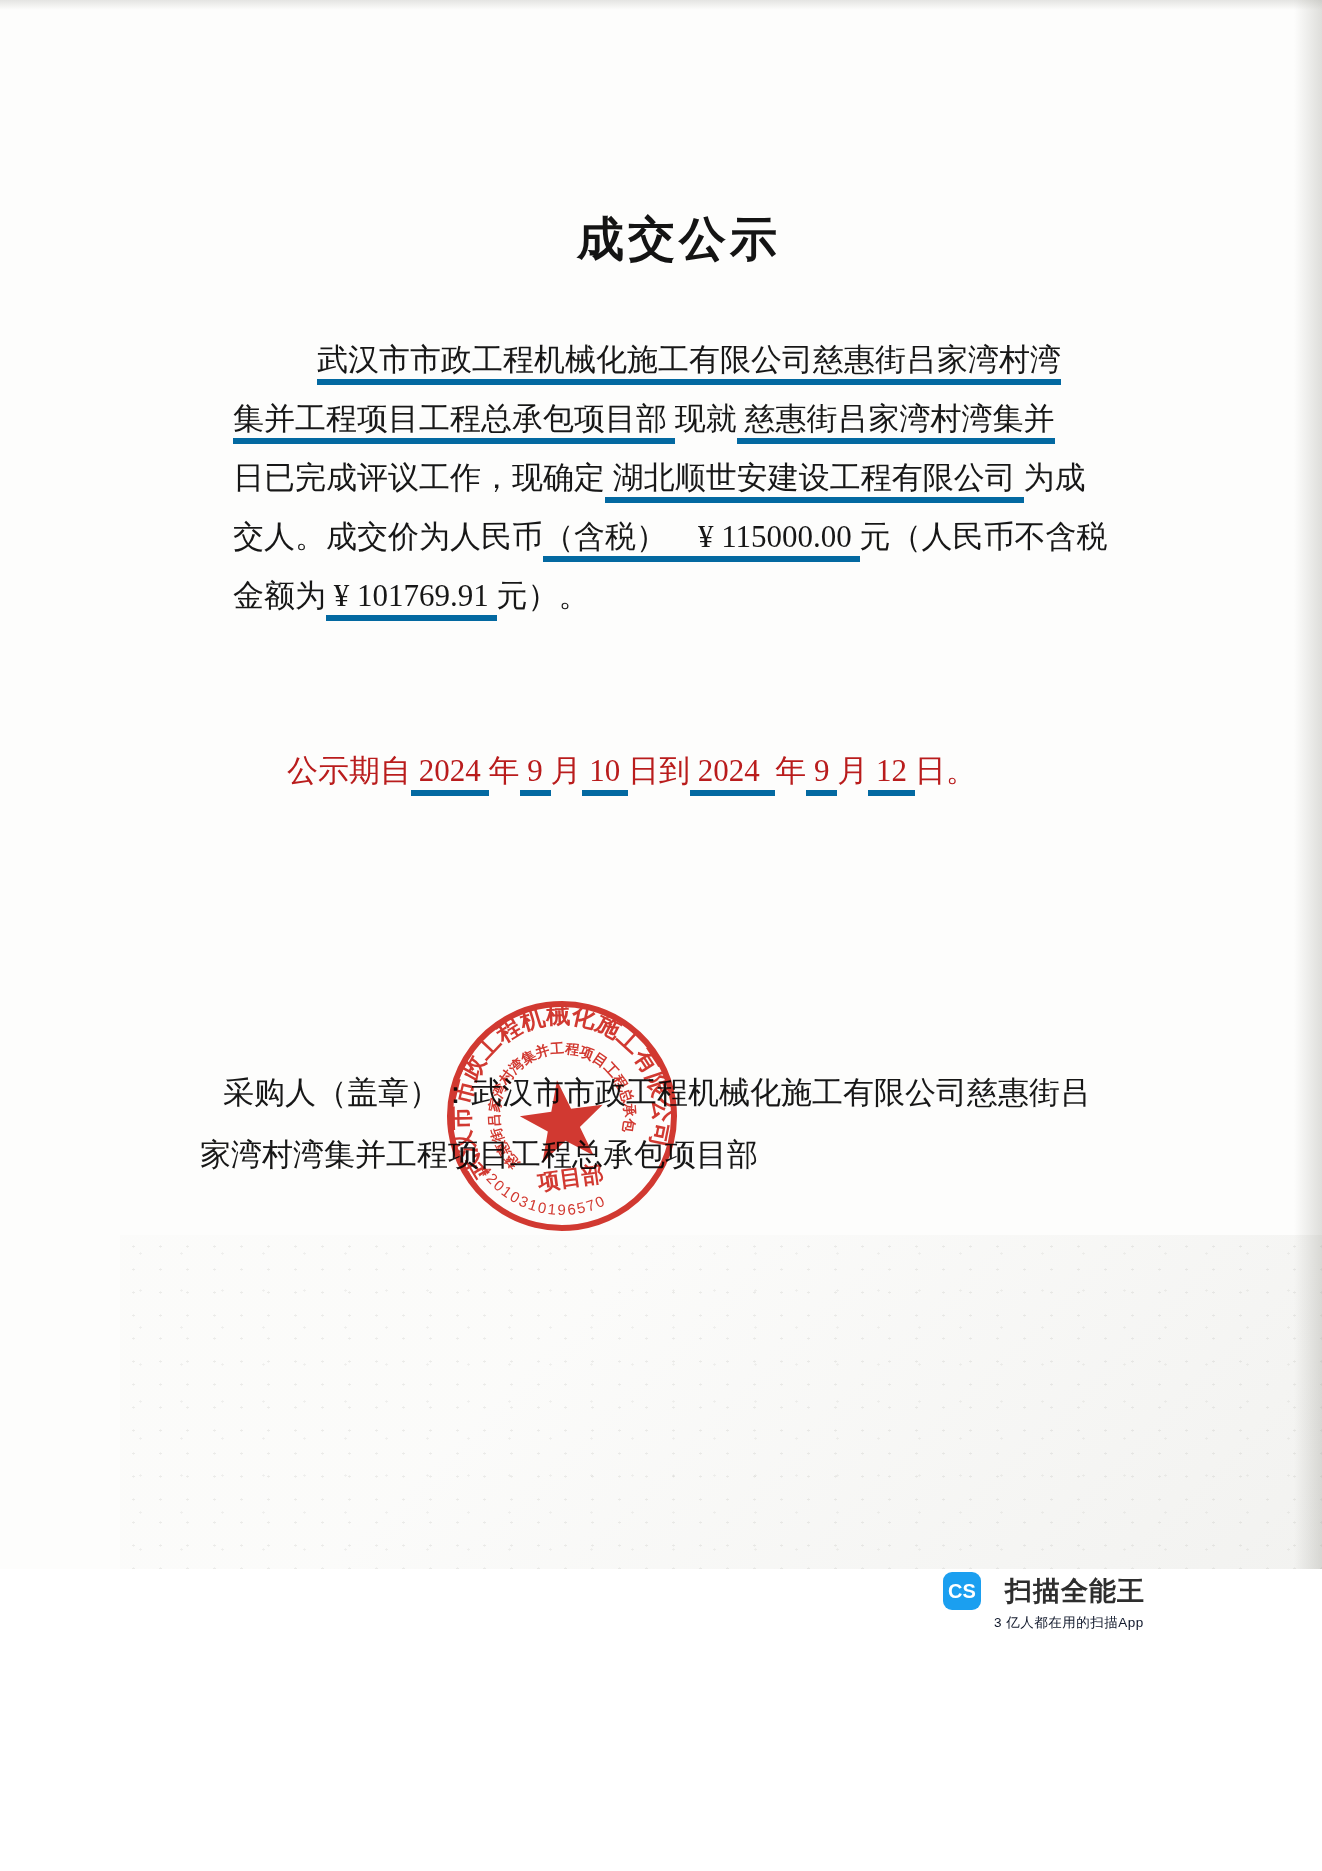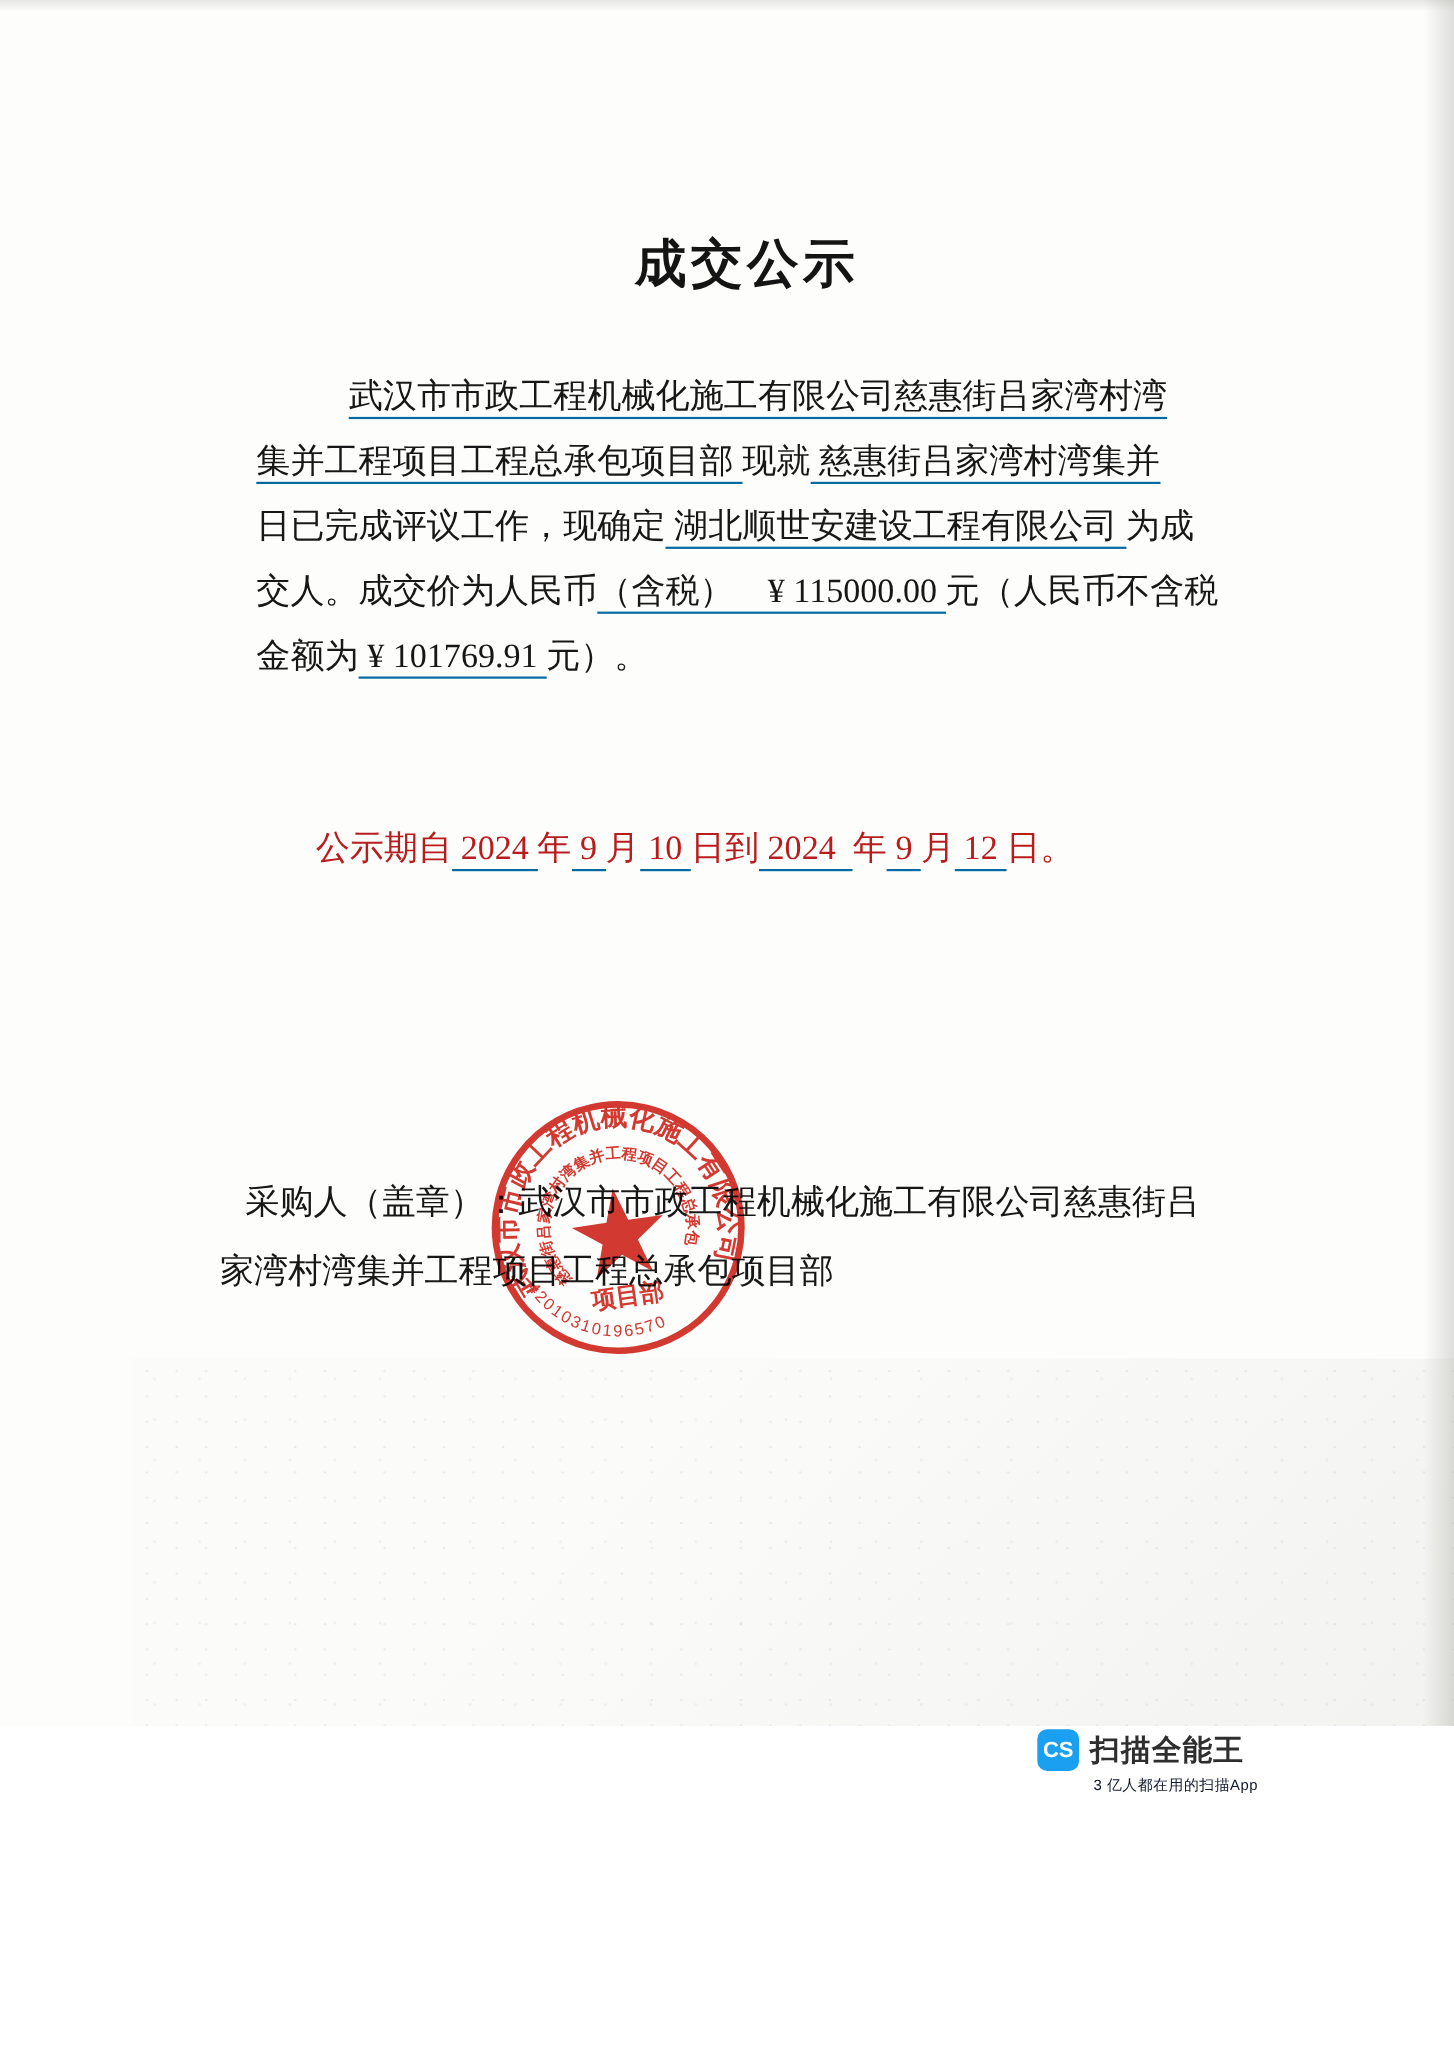--- a/index.html
+++ b/index.html
@@ -35,21 +35,21 @@
   .doc-title{
     position:absolute;left:233px;top:208px;width:892px;
     text-align:center;font-size:47px;font-weight:700;letter-spacing:4px;color:#141414;
   }
   .body-par{
     position:absolute;left:233px;top:330px;width:900px;
     font-size:31px;line-height:59px;color:#171717;
   }
   .body-par p{margin:0;white-space:nowrap;}
   .ind{text-indent:84px;}
-  .u{border-bottom:2px solid #0369a1;padding-bottom:2px;}
+  .u{border-bottom:6px solid #0369a1;padding-bottom:2px;}
   .notice{
     position:absolute;left:233px;top:748px;width:900px;
     font-size:31px;line-height:46px;padding-left:54px;margin:0;white-space:nowrap;color:#b91c1c;
   }
   .purchaser{
     position:absolute;left:200px;top:1062px;width:960px;
     font-size:31px;line-height:62px;color:#171717;
   }
   .purchaser p{margin:0;white-space:nowrap;}
   .pad1{padding-left:23px;}
@@ -71,21 +71,21 @@
     position:absolute;left:943px;top:3px;
     font-family:"Liberation Sans","DejaVu Sans",sans-serif;
   }
   .cs-row{display:flex;align-items:center;}
   .cs-badge{
     width:38px;height:38px;border-radius:9px;background:#1b9ff0;
     color:#ffffff;font-weight:700;font-size:20px;
     display:flex;align-items:center;justify-content:center;
     font-family:"Liberation Sans","DejaVu Sans",sans-serif;
   }
-  .cs-name{margin-left:10px;font-size:27px;font-weight:700;color:#2e2e2e;letter-spacing:1px;}
+  .cs-name{margin-left:24px;font-size:27px;font-weight:700;color:#2e2e2e;letter-spacing:1px;}
   .cs-tagline{margin-top:4px;margin-left:51px;font-size:13.5px;color:#0f172a;letter-spacing:.5px;}
 </style>
 </head>
 <body>
 
 <div class="page">
 
   <div class="doc-title">成交公示</div>
 
   <div class="body-par">

